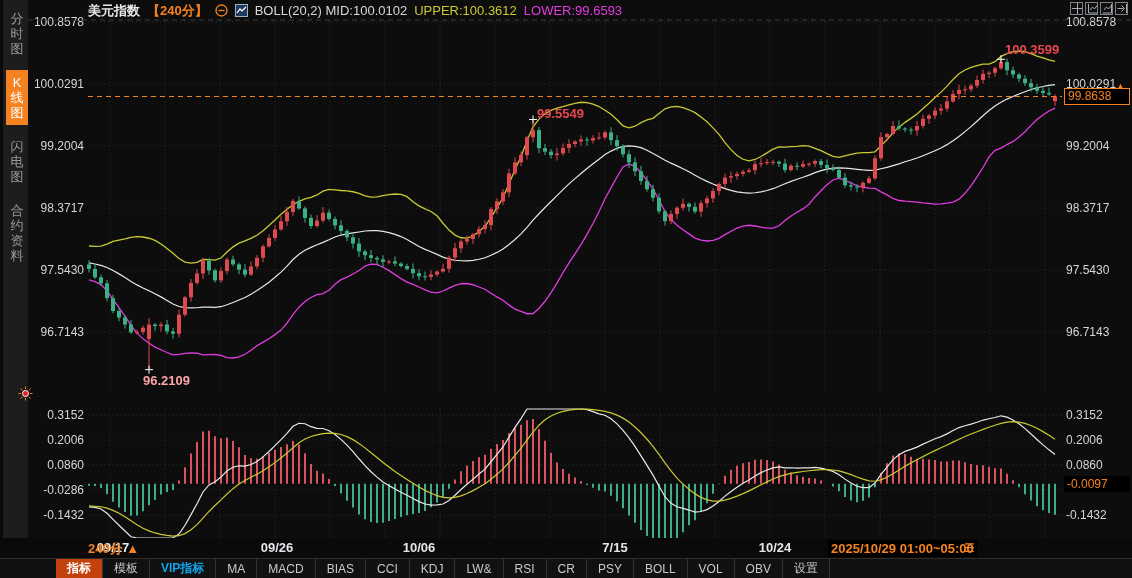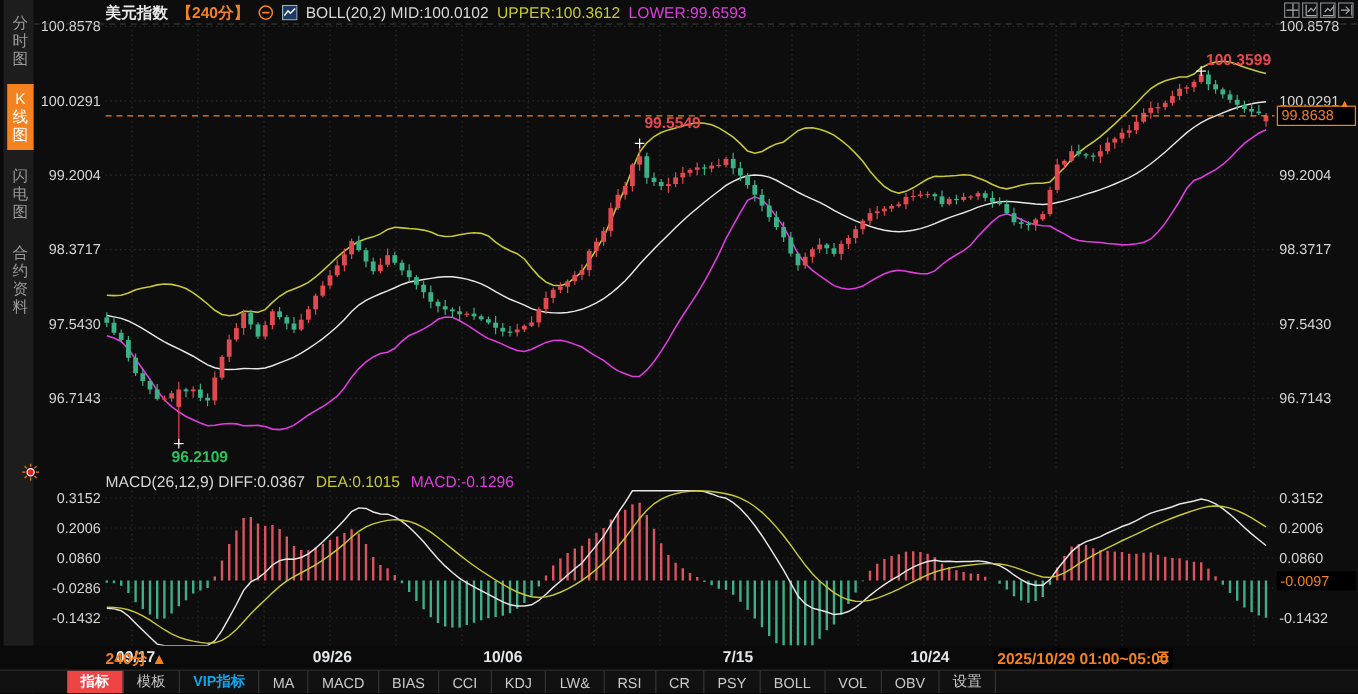--- a/index.html
+++ b/index.html
@@ -46,21 +46,21 @@
   .session{position:absolute;top:540px;background:#000;color:#f58220;font-size:13px;font-weight:bold;
            padding:1px 3px;z-index:12;}
   .menu-mini{position:absolute;top:541px;color:#f58220;font-size:12px;z-index:12;}
   .watermark{position:absolute;left:991px;top:527px;font-size:39px;font-weight:bold;color:#b5bbc4;
              letter-spacing:1px;z-index:40;line-height:44px;}
   
   .toolbar{position:absolute;left:0;top:558px;width:1132px;height:20px;background:#111;
            border-top:1px solid #2c2c2c;display:flex;align-items:stretch;z-index:15;padding-left:56px;}
   .tb{font-size:12px;color:#c9c9c9;padding:0 11px;display:flex;align-items:center;cursor:pointer;
       border-right:1px solid #333;white-space:nowrap;}
-  .tb.active{background:#ef4444;color:#fff;font-weight:bold;}
+  .tb.active{background:#c2410c;color:#fff;font-weight:bold;}
   .tb.vip{color:#0ea5e9;font-weight:bold;}
   svg.chart{position:absolute;left:0;top:0;z-index:5;}
   .alerticon{position:absolute;left:18px;top:386px;z-index:22;}
 </style>
 </head>
 <body>
 
 <div class="app">
 
   <svg class="chart" id="chartsvg" width="1132" height="578">
@@ -710,30 +710,25 @@
       <div class="axlab r" style="top: 408px;">0.3152</div>
       <div class="axlab r" style="top: 433px;">0.2006</div>
       <div class="axlab r" style="top: 458px;">0.0860</div>
       <div class="axlab r" style="top: 508px;">-0.1432</div>
     </div>
 
   <span class="uparrow" id="pricearrow" style="top: 80.5px;">▲</span>
   <div class="pricebox" id="pricebox" style="top: 88px;">99.8638</div>
   <div class="macdbox" id="macdbox" style="top: 476px;">-0.0097</div>
 
-  <div class="macdhdr">
-    <span class="t1">MACD(26,12,9) DIFF:0.0367</span>
-    <span class="t2">DEA:0.1015</span>
-    <span class="t3">MACD:-0.1296</span>
-  </div>
 
   <div id="annotations">
       <div class="ann" style="color: rgb(232, 71, 79); left: 1005px; top: 42.2509px;">100.3599</div>
-      <div class="ann" style="color: rgb(232, 71, 79); left: 537px; top: 95px; text-align: right;">99.5549</div>
-      <div class="ann" style="color: #22c55e; left: 143px; top: 372.662px;">96.2109</div>
+      <div class="ann" style="color: rgb(232, 71, 79); left: 537px; top: 106px; text-align: right;">99.5549</div>
+      <div class="ann" style="color: #fca5a5; left: 143px; top: 372.662px;">96.2109</div>
     </div>
 
   <div class="timeline"></div>
   <div class="periodlab">240分 ▲</div>
   <div id="ticks">
       <div class="tick" style="left: 113px;">09/17</div>
       <div class="tick" style="left: 277px;">09/26</div>
       <div class="tick" style="left: 419px;">10/06</div>
       <div class="tick" style="left: 615px;">7/15</div>
       <div class="tick" style="left: 775px;">10/24</div>

